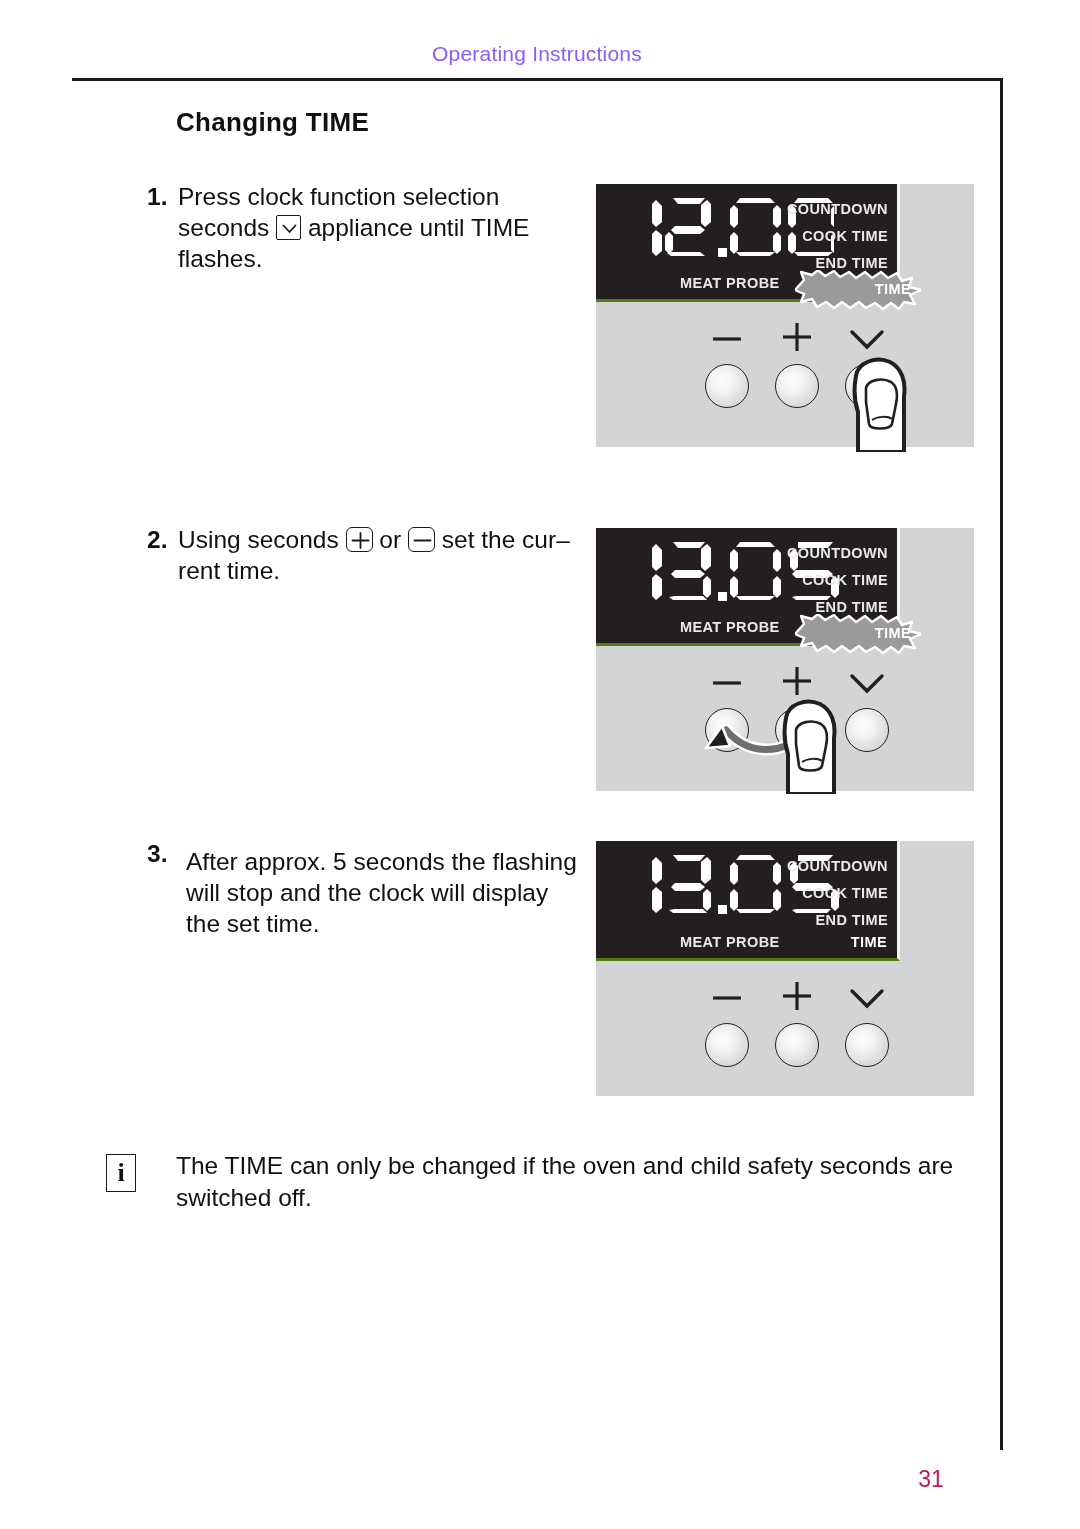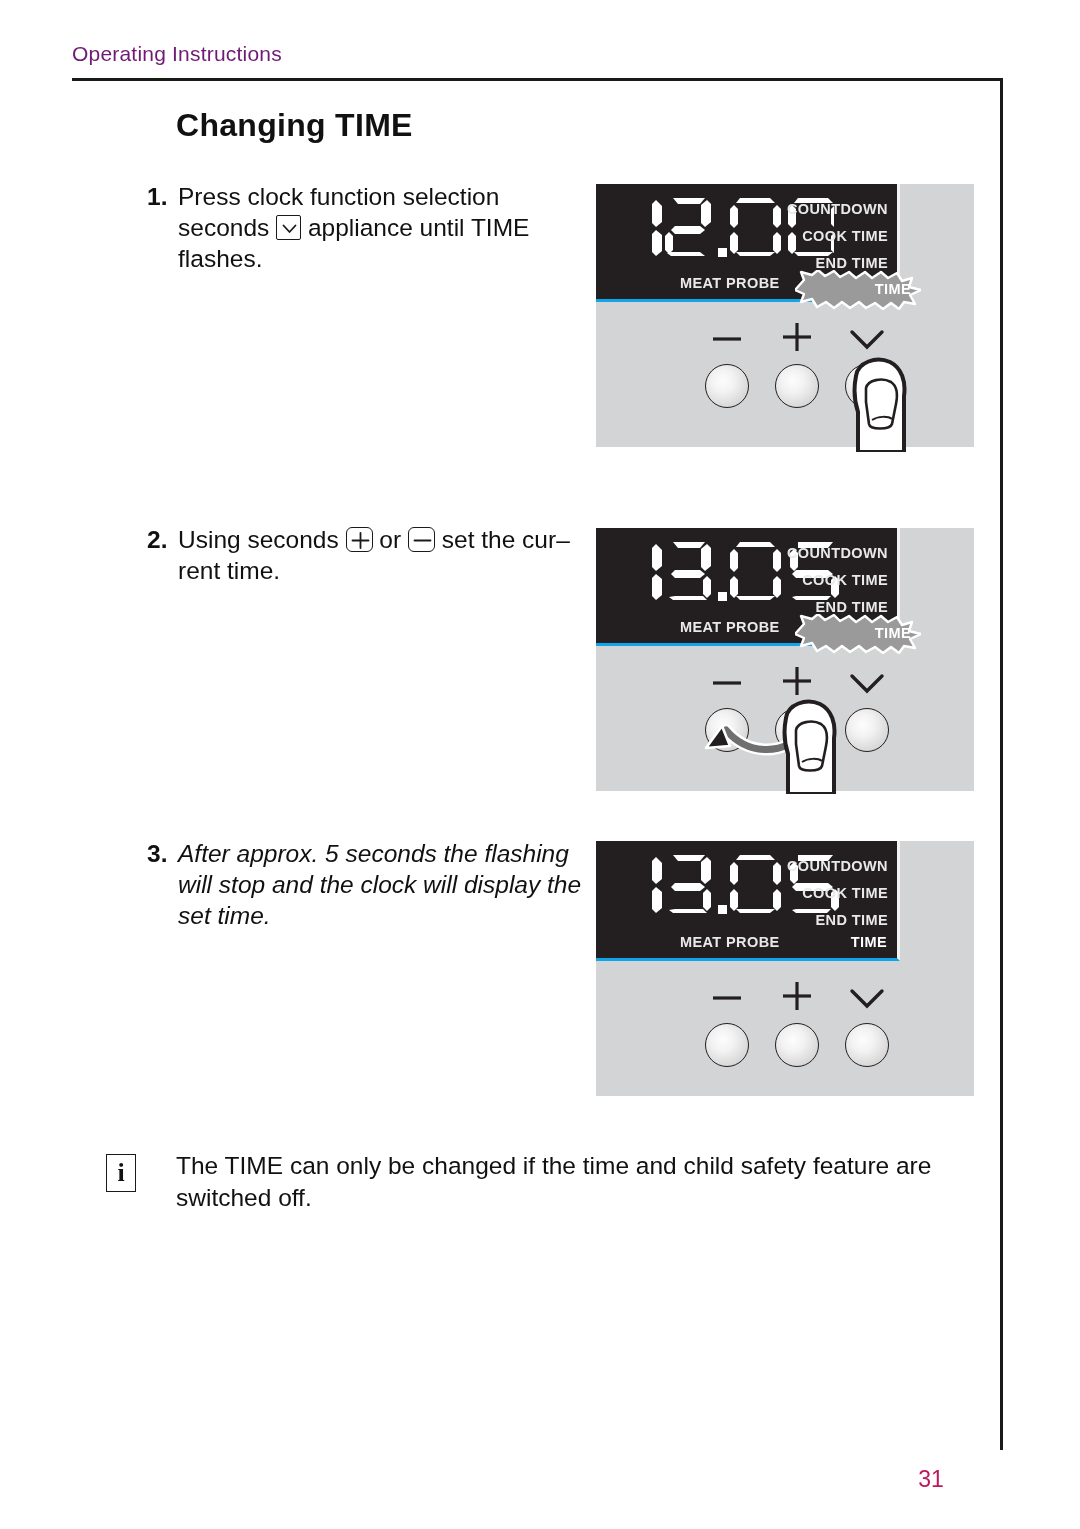--- a/index.html
+++ b/index.html
@@ -15,24 +15,24 @@
     color: #111111;
     overflow: hidden;
   }
 
   
   .page-header {
     position: absolute;
     top: 42px;
     left: 72px;
     width: 930px;
-    text-align: left;
+    text-align: center;
     font-size: 21px;
     letter-spacing: .2px;
-    color: #701a75;
+    color: #8b5cf6;
   }
   .rule-top {
     position: absolute;
     top: 78px;
     left: 72px;
     width: 931px;
     height: 3px;
     background: #1a1a1a;
   }
   .rule-right {
@@ -51,21 +51,21 @@
     text-align: center;
     font-size: 23px;
     color: #be185d;
   }
 
   
   .section-title {
     position: absolute;
     top: 107px;
     left: 176px;
-    font-size: 32px;
+    font-size: 26px;
     font-weight: bold;
     letter-spacing: .3px;
   }
 
   .step {
     position: absolute;
     left: 147px;
     width: 445px;
     font-size: 24.5px;
     line-height: 1.27;
@@ -75,21 +75,21 @@
     position: absolute;
     left: 0;
     top: 0;
     font-weight: bold;
     width: 30px;
   }
   .step .body {
     margin-left: 31px;
     display: block;
   }
-  .step p { margin: 0; font-style: italic; }
+  .step p { margin: 8px; }
 
   #step-1 { top: 181px; }
   #step-2 { top: 524px; }
   #step-3 { top: 838px; }
 
   
   .keyicon {
     display: inline-block;
     vertical-align: -4px;
     box-sizing: border-box;
@@ -146,21 +146,21 @@
   #figure-3 { top: 841px; height: 255px; }
 
   .display {
     position: absolute;
     left: 0;
     top: 0;
     width: 304px;
     height: 118px;
     background: #231f20;
     border-right: 3px solid #f3f3f3;
-    border-bottom: 3px solid #0ea5e9;
+    border-bottom: 3px solid #4d7c0f;
     box-sizing: border-box;
     overflow: visible;
   }
   #figure-3 .display { height: 120px; }
 
   .digits {
     position: absolute;
     left: 52px;
     top: 12px;
     font-family: "DejaVu Sans Mono", monospace;
@@ -524,14 +524,14 @@
       </svg>
     </div>
     <div class="ctrl-btn btn-minus"></div>
     <div class="ctrl-btn btn-plus"></div>
     <div class="ctrl-btn btn-chev"></div>
   </div>
 </div>
 
 <div class="note">
   <span class="info-box">i</span>
-  <span class="note-text">The TIME can only be changed if the time and child safety feature are switched off.</span>
+  <span class="note-text">The TIME can only be changed if the oven and child safety seconds are switched off.</span>
 </div>
 
 </body></html>

